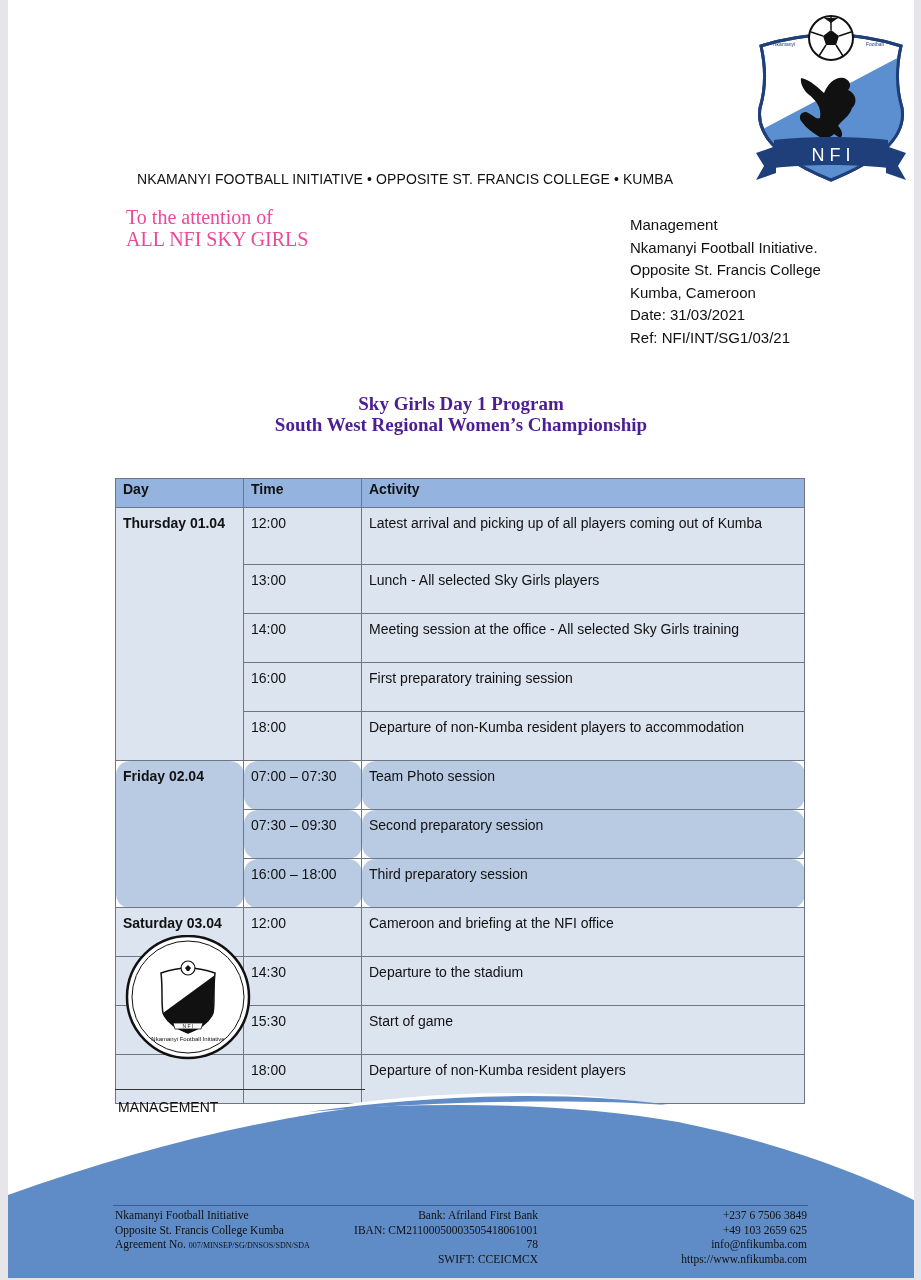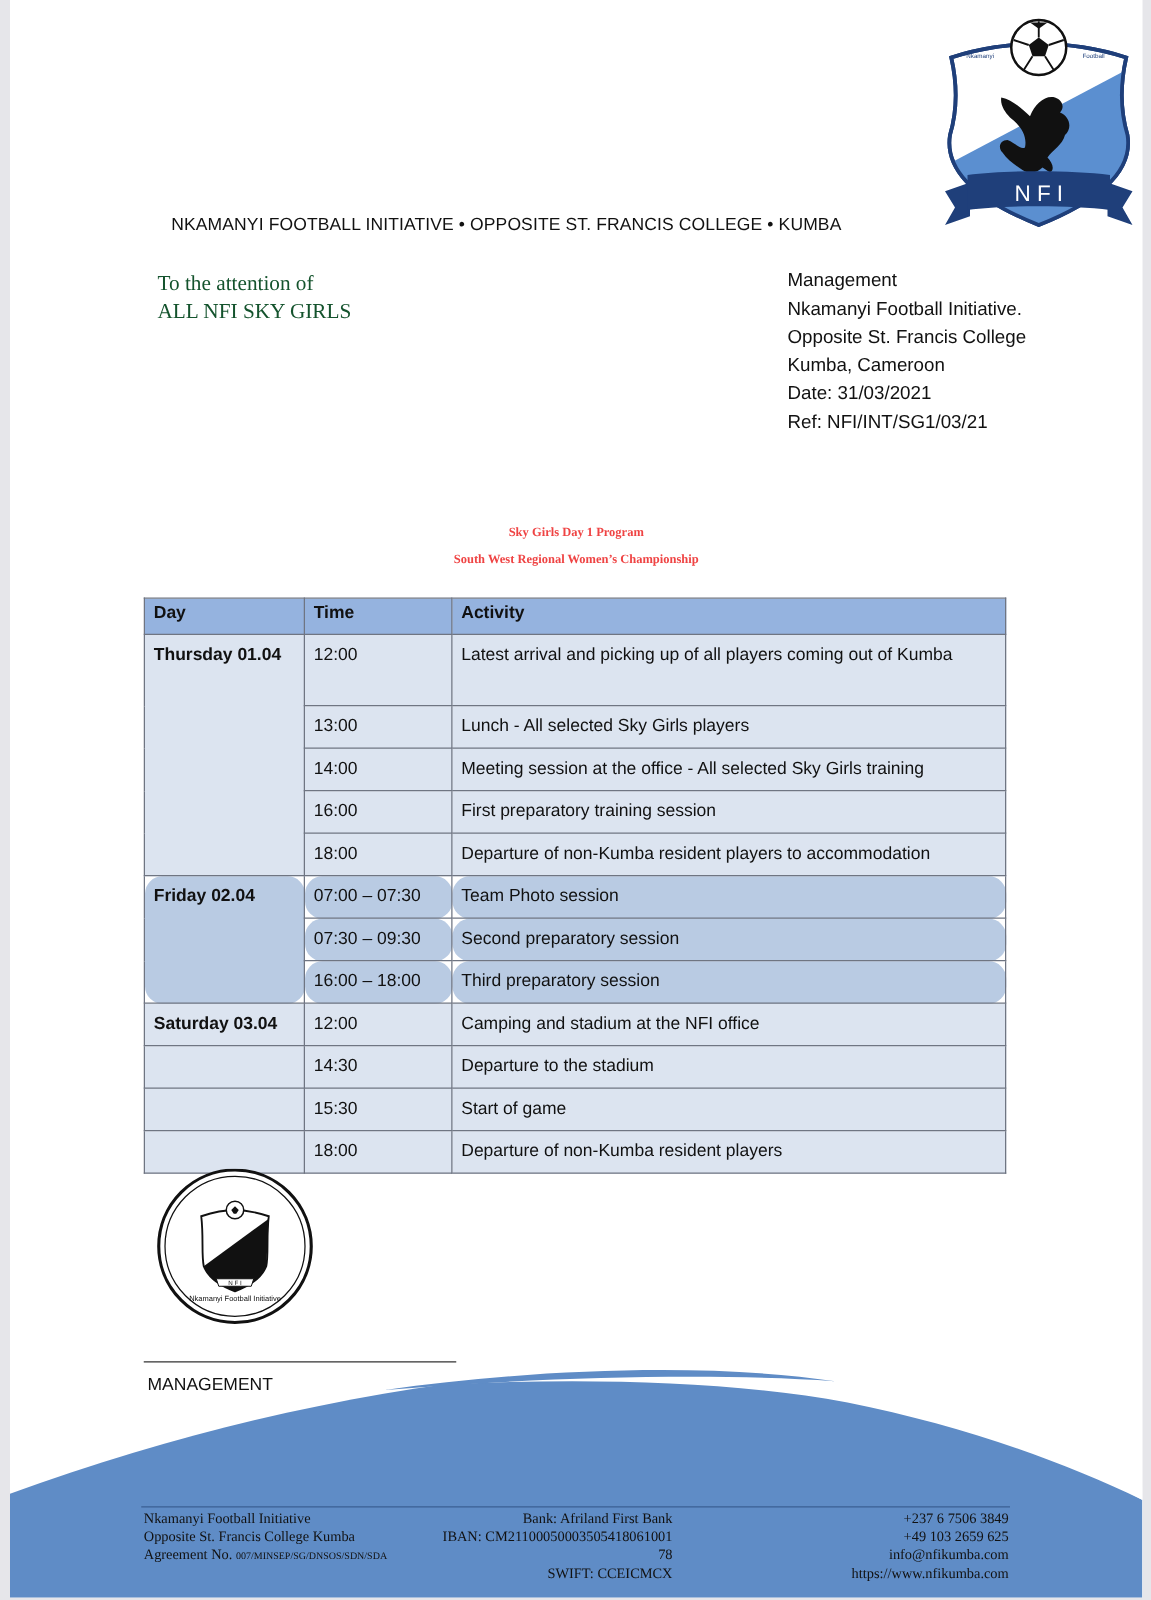--- a/index.html
+++ b/index.html
@@ -13,39 +13,39 @@
     background:#ffffff; overflow:hidden;
   }
   .header-line {
     position:absolute; left:129px; top:171px;
     font-family:"Liberation Sans", sans-serif; font-size:14px; color:#111;
     letter-spacing:0.1px; white-space:nowrap;
   }
   .crest { position:absolute; left:738px; top:8px; width:170px; height:185px; }
 
   .attention {
-    position:absolute; left:118px; top:216px;
-    font-family:"Liberation Serif", serif; font-size:17px; line-height:22px; color:#14532d;
+    position:absolute; left:118px; top:206px;
+    font-family:"Liberation Serif", serif; font-size:20px; line-height:22px; color:#ec4899;
   }
   .sender {
     position:absolute; left:622px; top:214px;
     font-family:"Liberation Sans", sans-serif; font-size:15px; line-height:22.5px; color:#111;
   }
   .title {
-    position:absolute; left:0; width:906px; top:416px; text-align:center;
-    font-family:"Liberation Serif", serif; font-weight:bold; font-size:10px; line-height:21px; color:#ef4444;
+    position:absolute; left:0; width:906px; top:393px; text-align:center;
+    font-family:"Liberation Serif", serif; font-weight:bold; font-size:19px; line-height:21px; color:#4c1d95;
   }
 
   table.program {
     position:absolute; left:107px; top:478px; width:690px;
     border-collapse:collapse;
     font-family:"Liberation Sans", sans-serif; font-size:14px; color:#111;
   }
   table.program td, table.program th {
-    border:1.5px solid #6f7582; padding:5px 7px 8px 7px; text-align:left; vertical-align:top;
+    border:1.5px solid #6f7582; padding:5px 7px 23px 7px; text-align:left; vertical-align:top;
     line-height:20px;
   }
   table.program th { background:#95b3df; font-weight:bold; padding:0 7px 8px 7px; height:20px; }
   table.program td.day { font-weight:bold; }
   .g-light td { background:#dce4f0; }
   .g-dark td { background:#b9cbe3;border-radius:14px; }
   .c-day { width:113px; }
   .c-time { width:103px; }
 
   .stamp { position:absolute; left:115px; top:935px; width:130px; height:125px; }
@@ -158,21 +158,21 @@
       </tr>
       <tr>
         <td>16:00 – 18:00</td>
         <td>Third preparatory session</td>
       </tr>
     </tbody>
     <tbody class="g-light">
       <tr>
         <td class="day">Saturday 03.04</td>
         <td>12:00</td>
-        <td>Camping and stadium at the NFI office</td>
+        <td>Cameroon and briefing at the NFI office</td>
       </tr>
       <tr>
         <td></td>
         <td>14:30</td>
         <td>Departure to the stadium</td>
       </tr>
       <tr>
         <td></td>
         <td>15:30</td>
         <td>Start of game</td>

